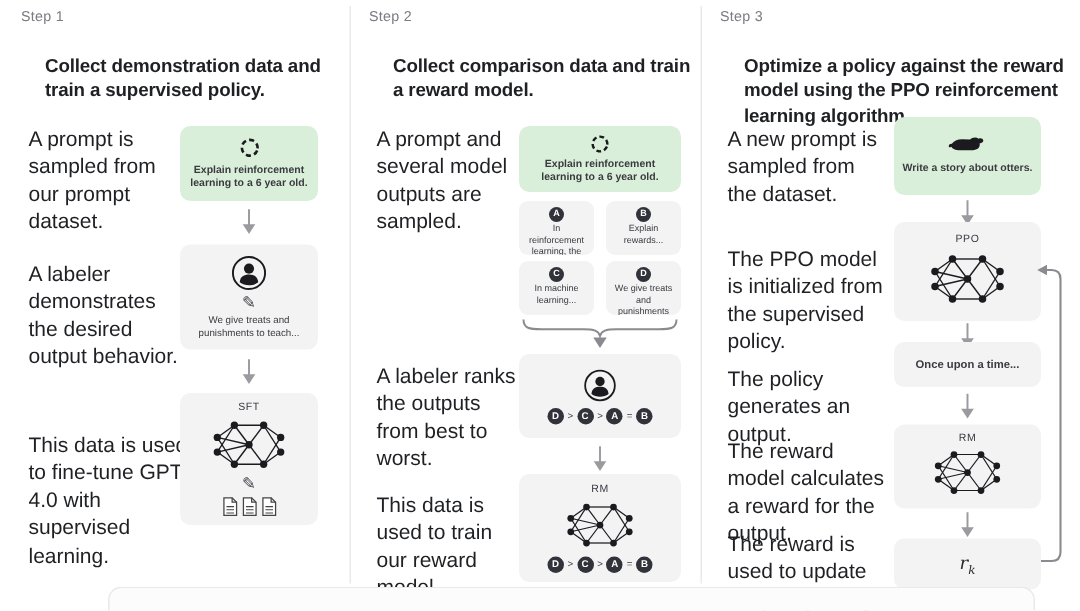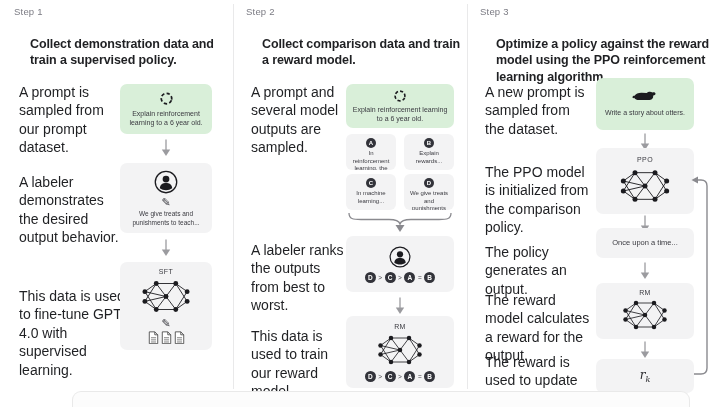--- a/index.html
+++ b/index.html
@@ -6,21 +6,21 @@
   .canvas{position:relative;width:720px;height:407px;background:var(--bg,#fff);
     font-family:"Liberation Sans","DejaVu Sans",sans-serif;color:var(--ink,#1f2023);overflow:hidden;}
   .divider{position:absolute;top:4px;bottom:18px;width:1px;background:var(--divider,#e9e9ea);}
   .step-label{position:absolute;font-size:9.5px;color:var(--muted,#7b7b83);letter-spacing:.2px;}
   .heading{position:absolute;font-size:12.5px;font-weight:700;line-height:1.3;margin:16px;letter-spacing:-.1px;color:var(--ink,#1f2023);}
   .caption{position:absolute;font-size:14px;line-height:1.32;margin:5px;color:var(--ink,#1f2023);}
   .box{position:absolute;border-radius:7px;display:flex;flex-direction:column;align-items:center;
        justify-content:center;text-align:center;box-sizing:border-box;padding:4px 5px;}
   .green{background:var(--green_box,#d9efd9);}
   .gray{background:var(--gray_box,#f3f3f4);}
-  .bt{font-size:7px;line-height:1.32;color:var(--box_ink,#3a3a40);}
+  .bt{font-size:7px;line-height:1.32;color:var(--box_ink,#3a3a40);font-weight:bold;}
   .tt{font-size:6px;line-height:1.25;color:var(--box_ink,#3a3a40);}
   .mlabel{font-size:7px;letter-spacing:.4px;color:var(--box_ink,#3a3a40);}
   .pencil{font-size:11px;line-height:1;color:var(--box_ink,#3a3a40);}
   .icon{color:#1b1b1f;}
   .arrow{position:absolute;width:12px;height:18px;color:var(--arrow,#9b9b9f);}
   .gridbox{justify-content:flex-start;padding-top:4px;border-radius:6px;overflow:hidden;}
   .lc{width:10px;height:10px;border-radius:50%;background:var(--circle,#32333a);color:#fff;
       font-size:6px;font-weight:700;line-height:10px;text-align:center;display:block;margin-bottom:2px;flex-shrink:0;}
   .rank{display:flex;align-items:center;gap:1px;}
   .rc{width:11px;height:11px;border-radius:50%;background:var(--circle,#32333a);color:#fff;
@@ -235,21 +235,21 @@
       <svg class="icon" width="26" height="15">
           <use href="#ic-otter"></use>
         </svg>
       <div class="bt">Write a story about otters.</div>
     </div>
 
     <svg class="arrow" style="left:639px;top:133px">
         <use href="#ic-arrow-down"></use>
       </svg>
 
-    <p class="caption" style="left:480px;top:158px;width:110px">The PPO model is initialized from the comparison policy.</p>
+    <p class="caption" style="left:480px;top:158px;width:110px">The PPO model is initialized from the supervised policy.</p>
     <div class="box gray" style="left:596px;top:148px;width:98px;height:66px;justify-content:space-evenly;gap:0">
       <div class="mlabel">PPO</div>
       <svg class="icon netuse" width="54" height="40">
           <use href="#ic-net"></use>
         </svg>
     </div>
 
     <svg class="arrow" style="left:639px;top:215px">
         <use href="#ic-arrow-down"></use>
       </svg>

